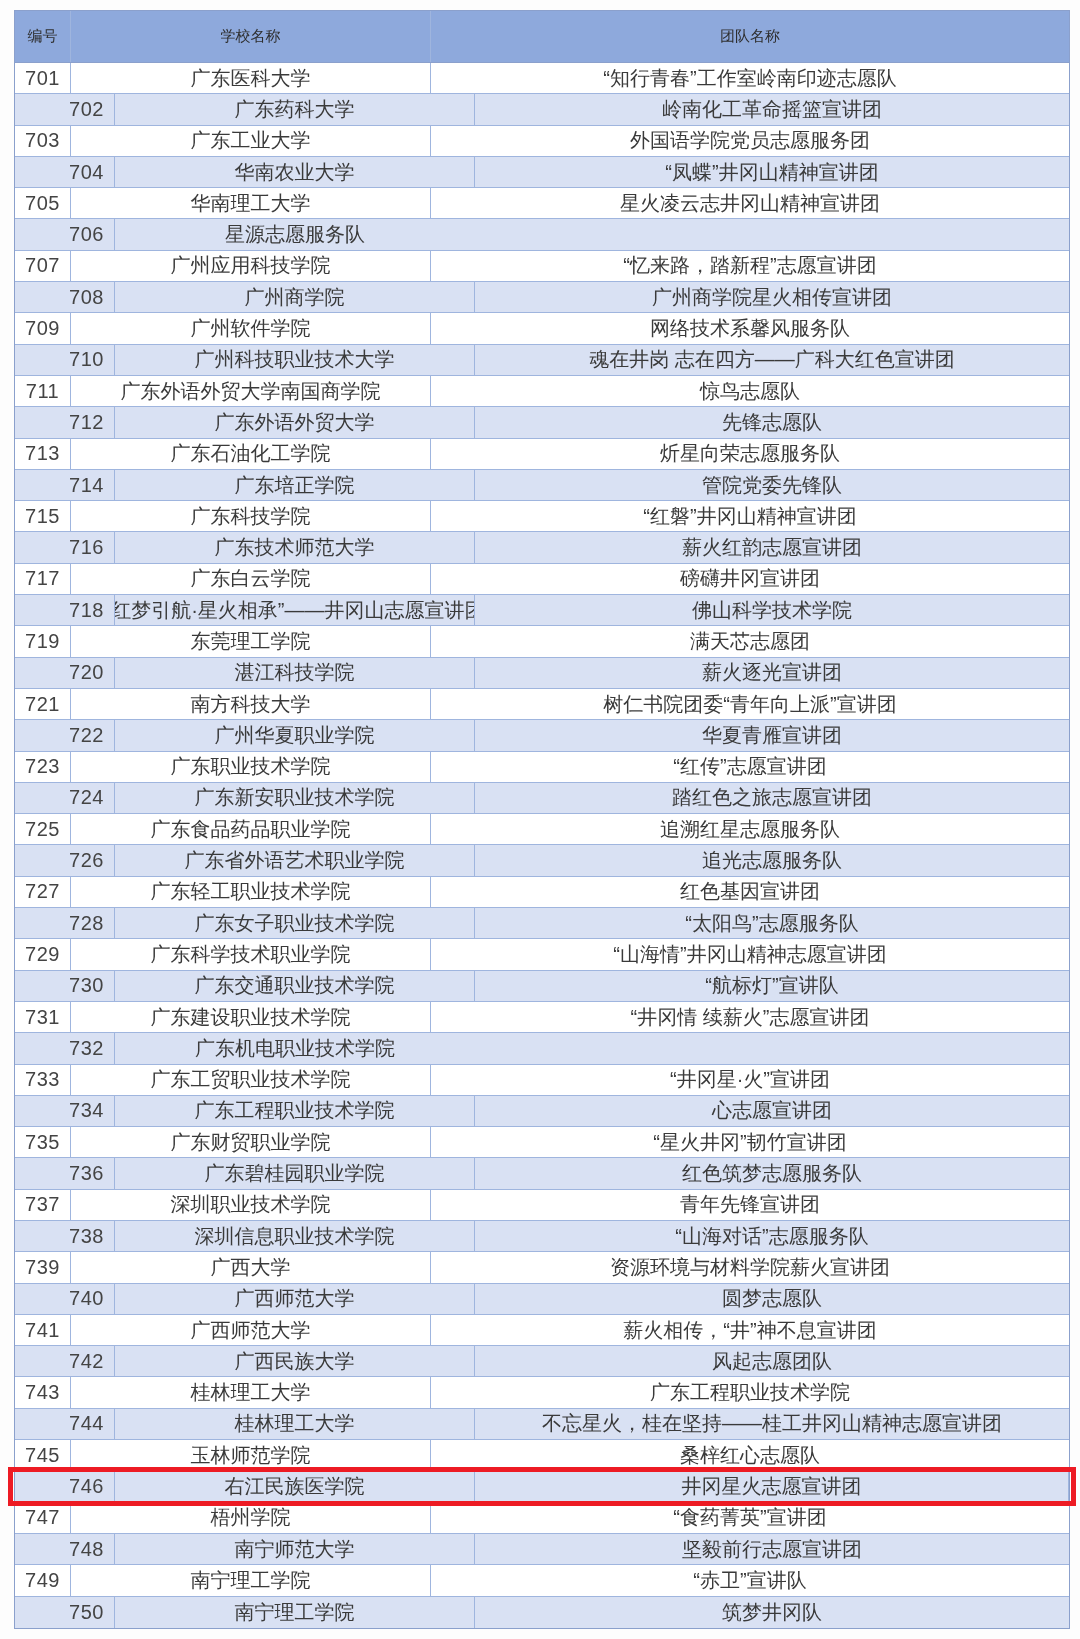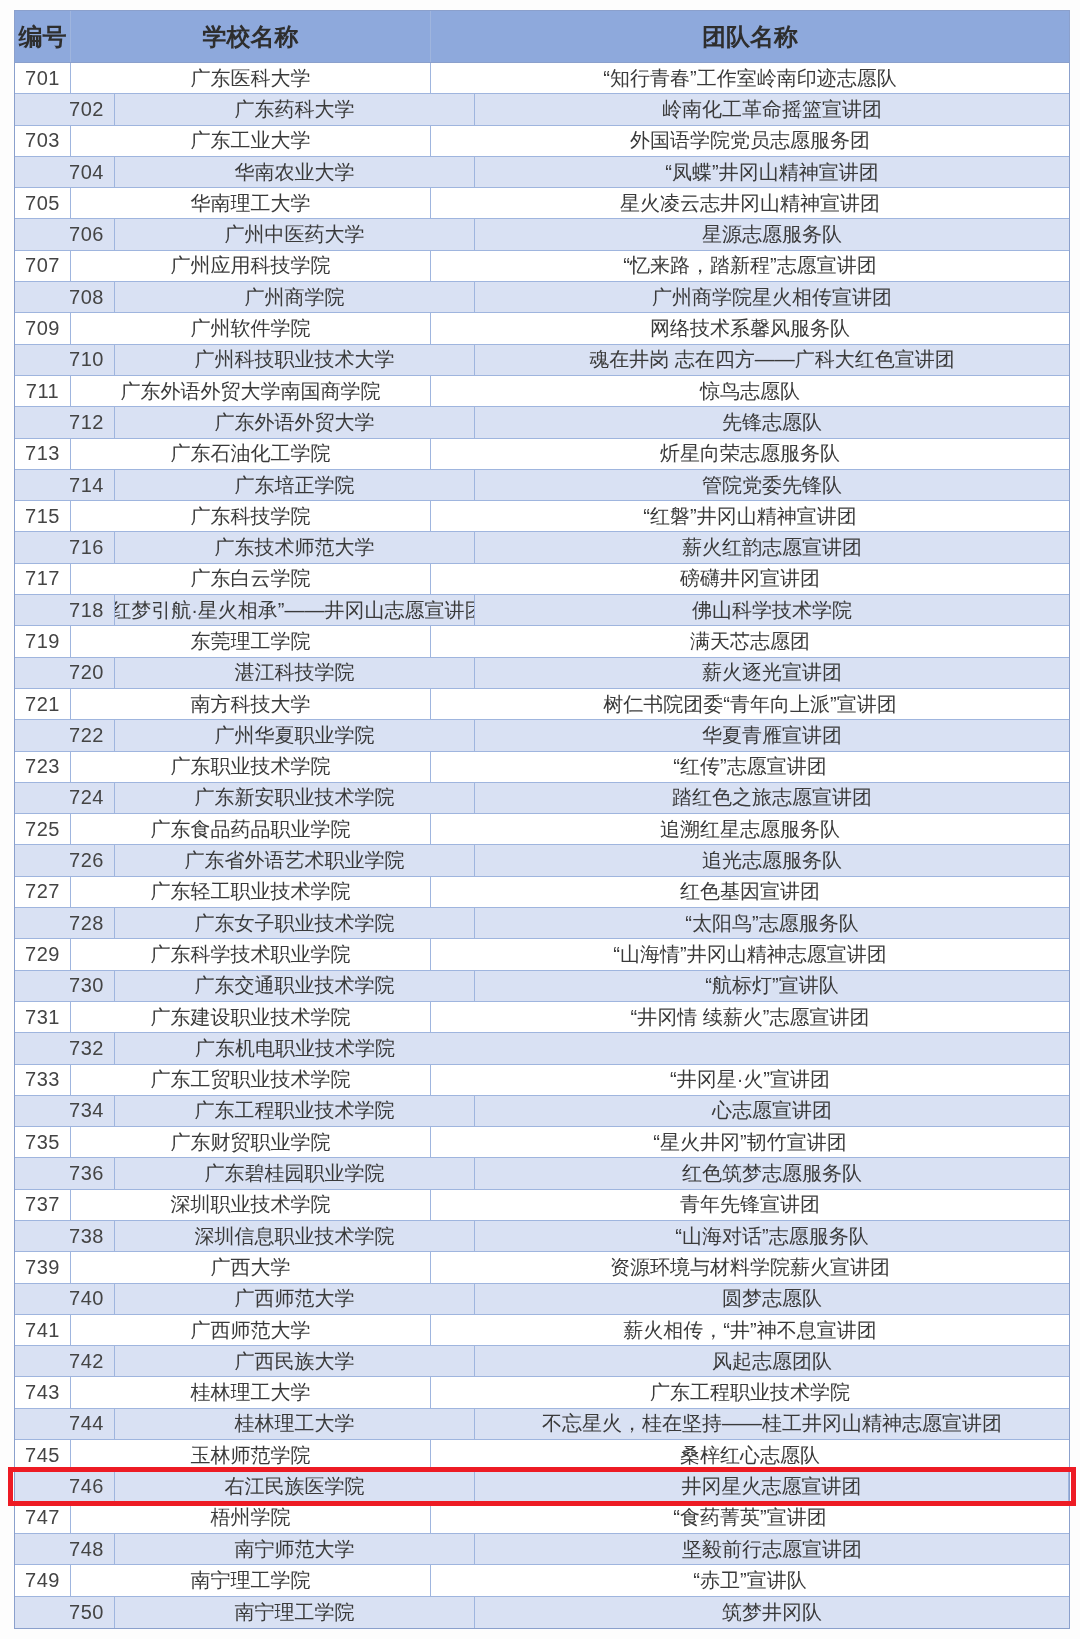--- a/index.html
+++ b/index.html
@@ -33,21 +33,21 @@
   .tbody-row { height: 31.3px; position: relative; }
   .tbody-row.alt { background: #D9E1F3; padding-left: 44px; }
   .td, .th {
     display: flex; align-items: center; justify-content: center;
     box-sizing: border-box;
     border-right: 1px solid #9FB5DE;
     overflow: hidden; white-space: nowrap;
   }
   .td:last-child, .th:last-child { border-right: none; }
   .th {
-    font-size: 24px; font-weight: bold; color: #2e2e2e;
+    font-size: 15px; font-weight: normal; color: #2e2e2e;
   }
   .td { font-size: 20px; color: #3a3a3a; }
   .td.num { letter-spacing: 0.5px; color: #444; }
   .hl-border {
     position: absolute;
     left: -7px; right: -7px; top: -4px; bottom: -4px;
     border: 5px solid #ED1B24;
     pointer-events: none;
     z-index: 5;
   }
@@ -88,21 +88,20 @@
   </div>
 
   <div class="tr tbody-row">
     <div class="td num">705</div>
     <div class="td">华南理工大学</div>
     <div class="td">星火凌云志井冈山精神宣讲团</div>
   </div>
 
   <div class="tr tbody-row alt">
     <div class="td num">706</div>
-    <div class="td">广州中医药大学</div>
     <div class="td">星源志愿服务队</div>
   </div>
 
   <div class="tr tbody-row">
     <div class="td num">707</div>
     <div class="td">广州应用科技学院</div>
     <div class="td">“忆来路，踏新程”志愿宣讲团</div>
   </div>
 
   <div class="tr tbody-row alt">

